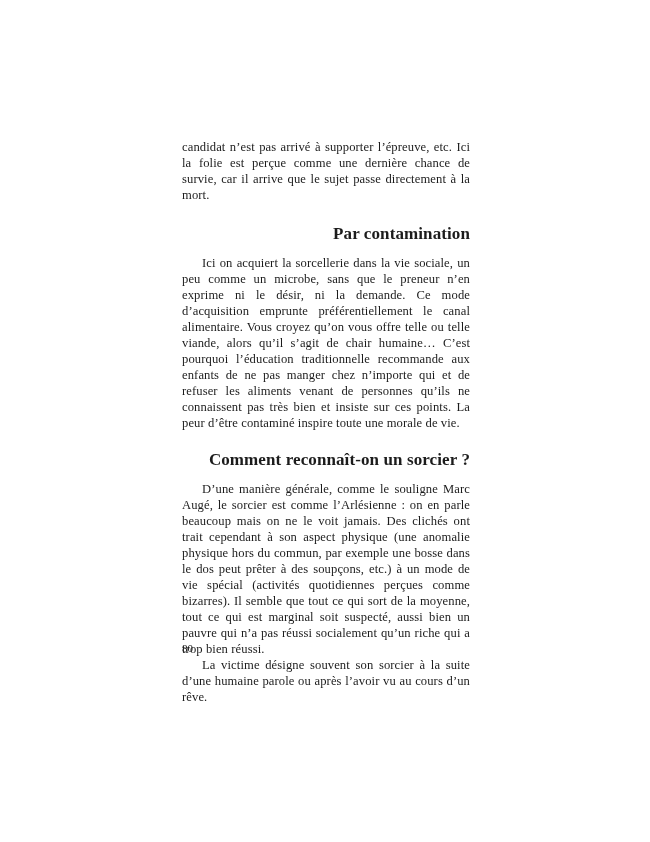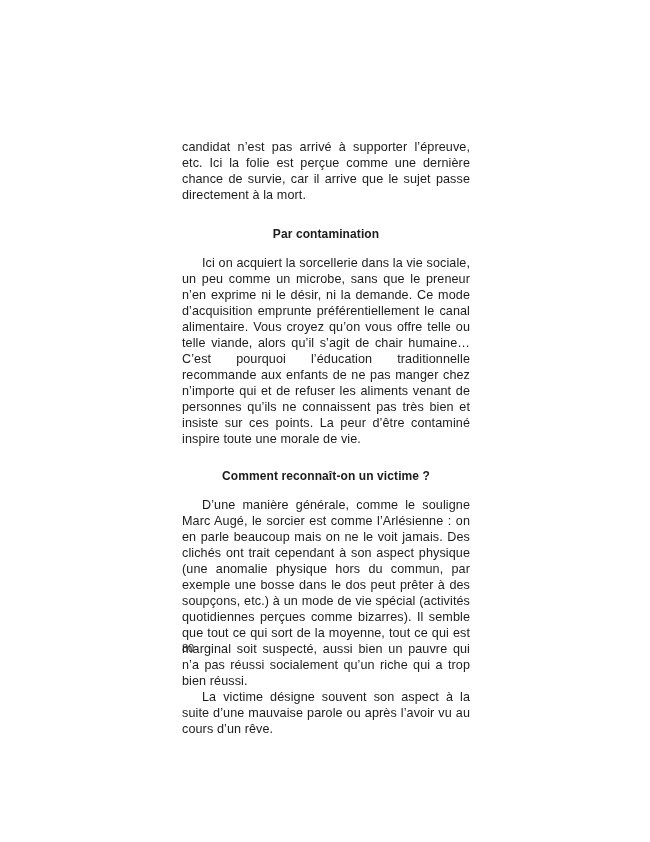--- a/index.html
+++ b/index.html
@@ -6,21 +6,21 @@
     margin: 0;
     padding: 0;
     background: #ffffff;
   }
   .scan-canvas {
     position: relative;
     width: 650px;
     height: 842px;
     background: #ffffff;
     overflow: hidden;
-    font-family: Liberation Sans, sans-serif;
+    font-family: Liberation Serif, serif;
     color: #1c1c1c;
   }
   .text-block {
     position: absolute;
     left: 182px;
     top: 139px;
     width: 288px;
     font-size: 12.6px;
     line-height: 16px;
     text-align: justify;
@@ -28,25 +28,25 @@
     letter-spacing: 0.1px;
   }
   .para {
     margin: 0;
     padding: 0;
   }
   .para.indented {
     text-indent: 20px;
   }
   .section-heading {
-    font-size: 12px;
+    font-size: 17px;
     font-weight: bold;
     margin: 0;
     padding: 0;
-    text-align: center;
+    text-align: right;
   }
   .heading-1 {
     margin-top: 23px;
     margin-bottom: 13px;
   }
   .heading-2 {
     margin-top: 21px;
     margin-bottom: 13px;
   }
   .page-number {
@@ -64,23 +64,23 @@
 <div class="scan-canvas">
 
   <div class="text-block">
 
     <p class="para">candidat n’est pas arrivé à supporter l’épreuve, etc. Ici la folie est perçue comme une dernière chance de survie, car il arrive que le sujet passe directement à la mort.</p>
 
     <h3 class="section-heading heading-1">Par contamination</h3>
 
     <p class="para indented">Ici on acquiert la sorcellerie dans la vie sociale, un peu comme un microbe, sans que le preneur n’en exprime ni le désir, ni la demande. Ce mode d’acquisition emprunte préférentiellement le canal alimentaire. Vous croyez qu’on vous offre telle ou telle viande, alors qu’il s’agit de chair humaine… C’est pourquoi l’éducation traditionnelle recommande aux enfants de ne pas manger chez n’importe qui et de refuser les aliments venant de personnes qu’ils ne connaissent pas très bien et insiste sur ces points. La peur d’être contaminé inspire toute une morale de vie.</p>
 
-    <h3 class="section-heading heading-2">Comment reconnaît-on un victime ?</h3>
+    <h3 class="section-heading heading-2">Comment reconnaît-on un sorcier ?</h3>
 
     <p class="para indented">D’une manière générale, comme le souligne Marc Augé, le sorcier est comme l’Arlésienne : on en parle beaucoup mais on ne le voit jamais. Des clichés ont trait cependant à son aspect physique (une anomalie physique hors du commun, par exemple une bosse dans le dos peut prêter à des soupçons, etc.) à un mode de vie spécial (activités quotidiennes perçues comme bizarres). Il semble que tout ce qui sort de la moyenne, tout ce qui est marginal soit suspecté, aussi bien un pauvre qui n’a pas réussi socialement qu’un riche qui a trop bien réussi.</p>
 
-    <p class="para indented">La victime désigne souvent son aspect à la suite d’une mauvaise parole ou après l’avoir vu au cours d’un rêve.</p>
+    <p class="para indented">La victime désigne souvent son sorcier à la suite d’une humaine parole ou après l’avoir vu au cours d’un rêve.</p>
 
   </div>
 
   <div class="page-number">80</div>
 
 </div>
 
 </body></html>

